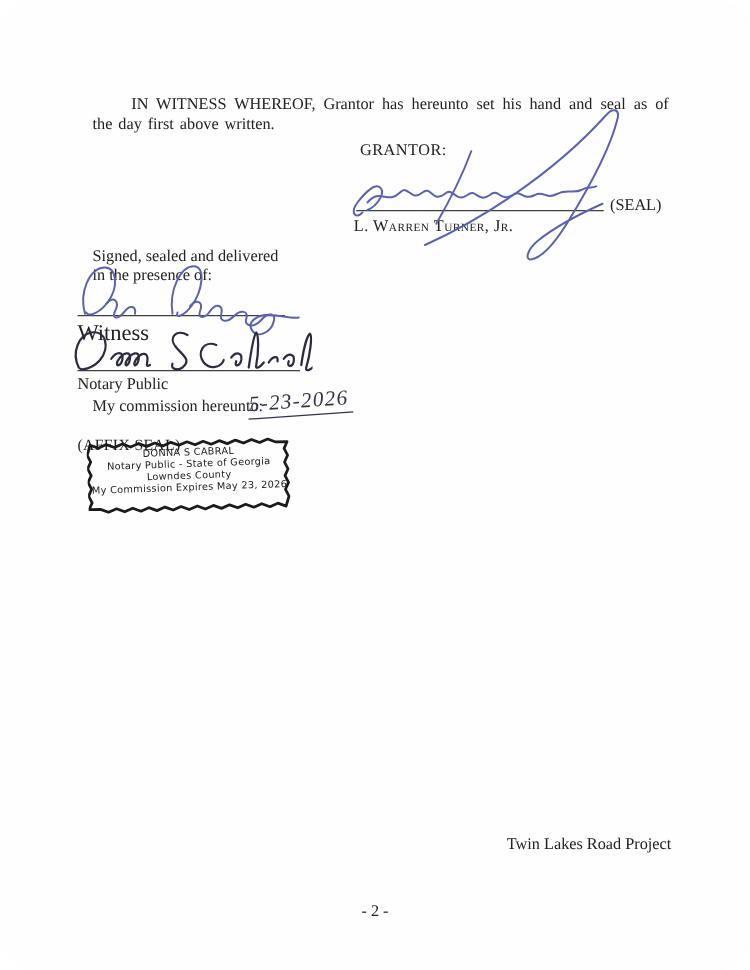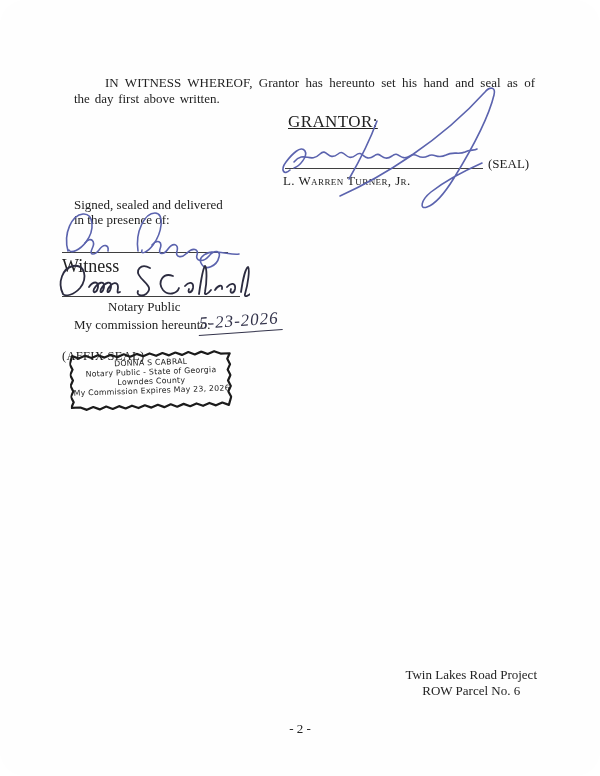--- a/index.html
+++ b/index.html
@@ -7,31 +7,30 @@
     position:relative;width:600px;height:776px;background:#fefefe;
     font-family:"Liberation Serif", serif;color:#222;overflow:hidden;border-radius:25px;
   }
   .abs{position:absolute;}
   .clause{
     left:74px;top:75px;width:461px;
     font-size:13px;line-height:16px;text-align:justify;text-align-last:left;
     text-indent:31px;word-spacing:1.5px;
   }
   .grantor-heading{
-    left:288px;top:112px;font-size:17px;letter-spacing:0.4px;
-    text-decoration:underline;
+    left:288px;top:112px;font-size:13px;letter-spacing:0.4px;
   }
   .sig-line{background:#3f3f3f;height:1px;}
   .seal-label{left:488px;top:156px;font-size:13px;}
   .printed-name{
     left:283px;top:173px;font-size:13px;font-variant:small-caps;letter-spacing:0.4px;
   }
   .presence{left:74px;top:197px;font-size:13px;line-height:15px;}
   .witness-label{left:62px;top:256px;font-size:18px;}
-  .notary-label{left:62px;top:299px;font-size:13px;margin-left:46px;}
+  .notary-label{left:62px;top:299px;font-size:13px;}
   .commission{left:74px;top:317px;font-size:13px;}
   .hand-date{
     left:198px;top:311px;font-size:17px;font-style:italic;
     color:#32324a;letter-spacing:1px;transform:rotate(-4deg);
     border-bottom:1.6px solid #32324a;padding:0 3px 1px 1px;white-space:nowrap;
   }
   .affix-seal{left:62px;top:349px;font-size:12.5px;letter-spacing:0.3px;color:#1d1d1d;}
   .stamp{
     left:70px;top:352px;width:162px;height:58px;transform:rotate(-2deg);
   }
@@ -117,18 +116,17 @@
     <div class="stamp-text">
       <div>DONNA S CABRAL</div>
       <div>Notary Public - State of Georgia</div>
       <div>Lowndes County</div>
       <div>My Commission Expires May 23, 2026</div>
     </div>
   </div>
 
   <div class="abs footer">
     <div>Twin Lakes Road Project</div>
-    <div>ROW Parcel No. 6</div>
   </div>
 
   <div class="abs page-number">- 2 -</div>
 
 </div>
 
 </body></html>

